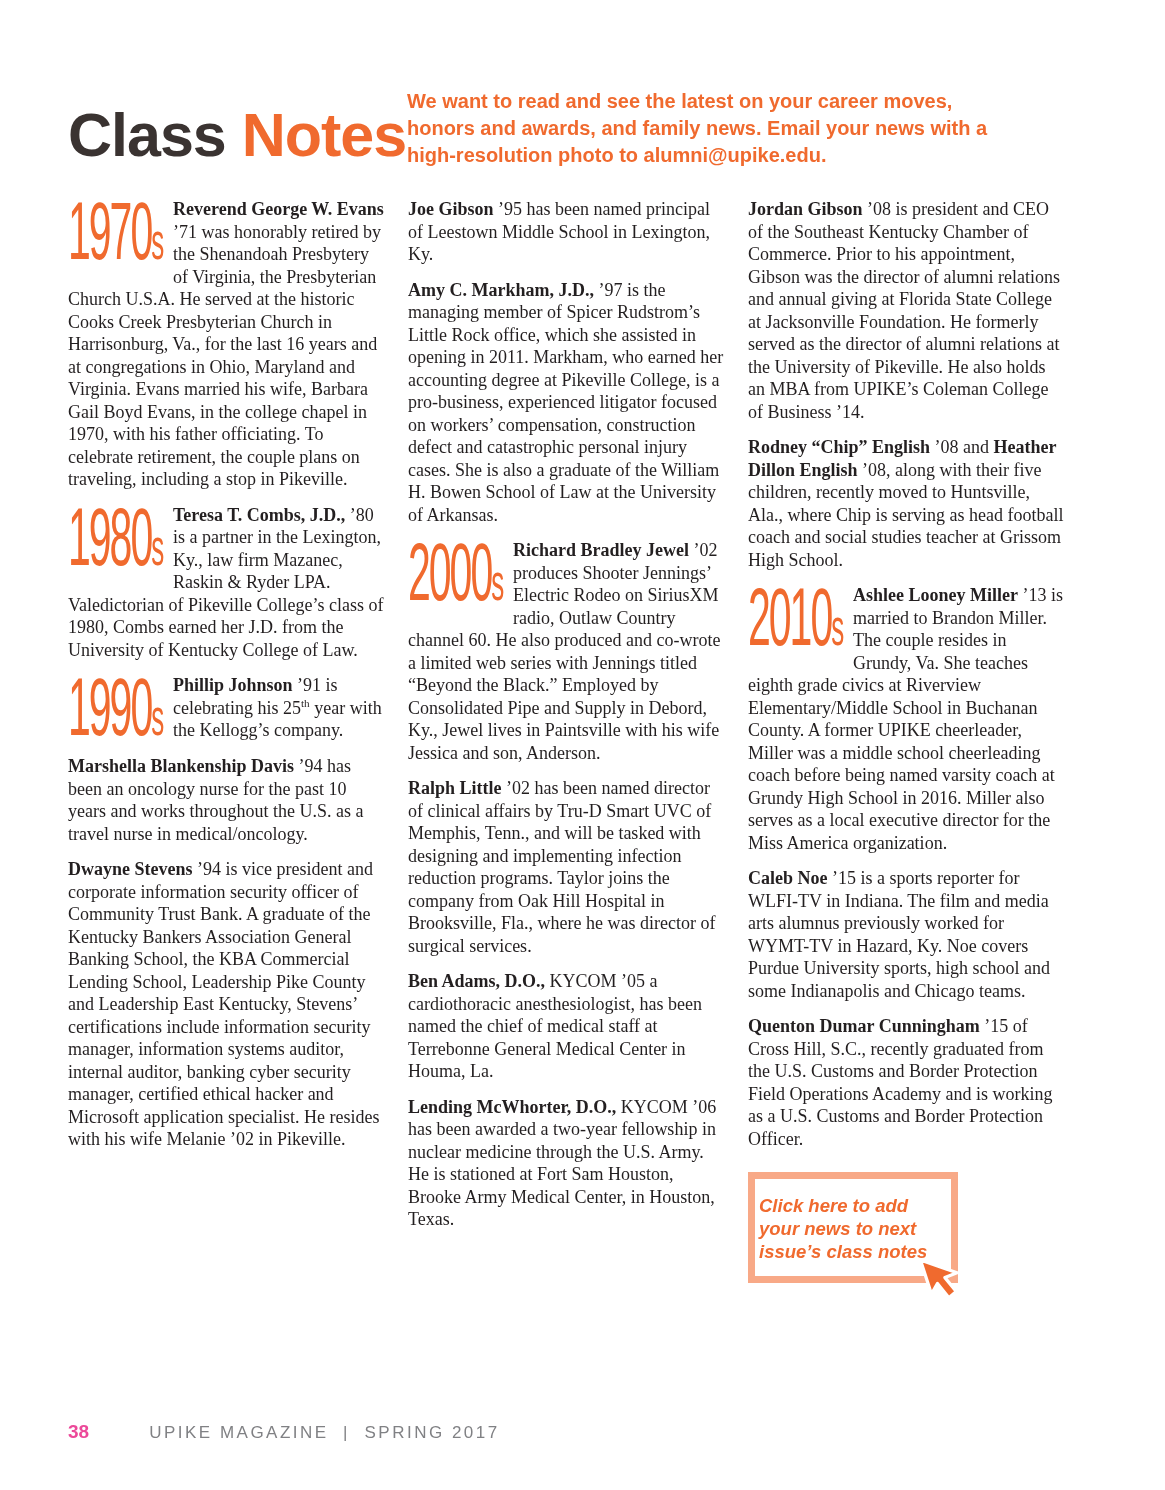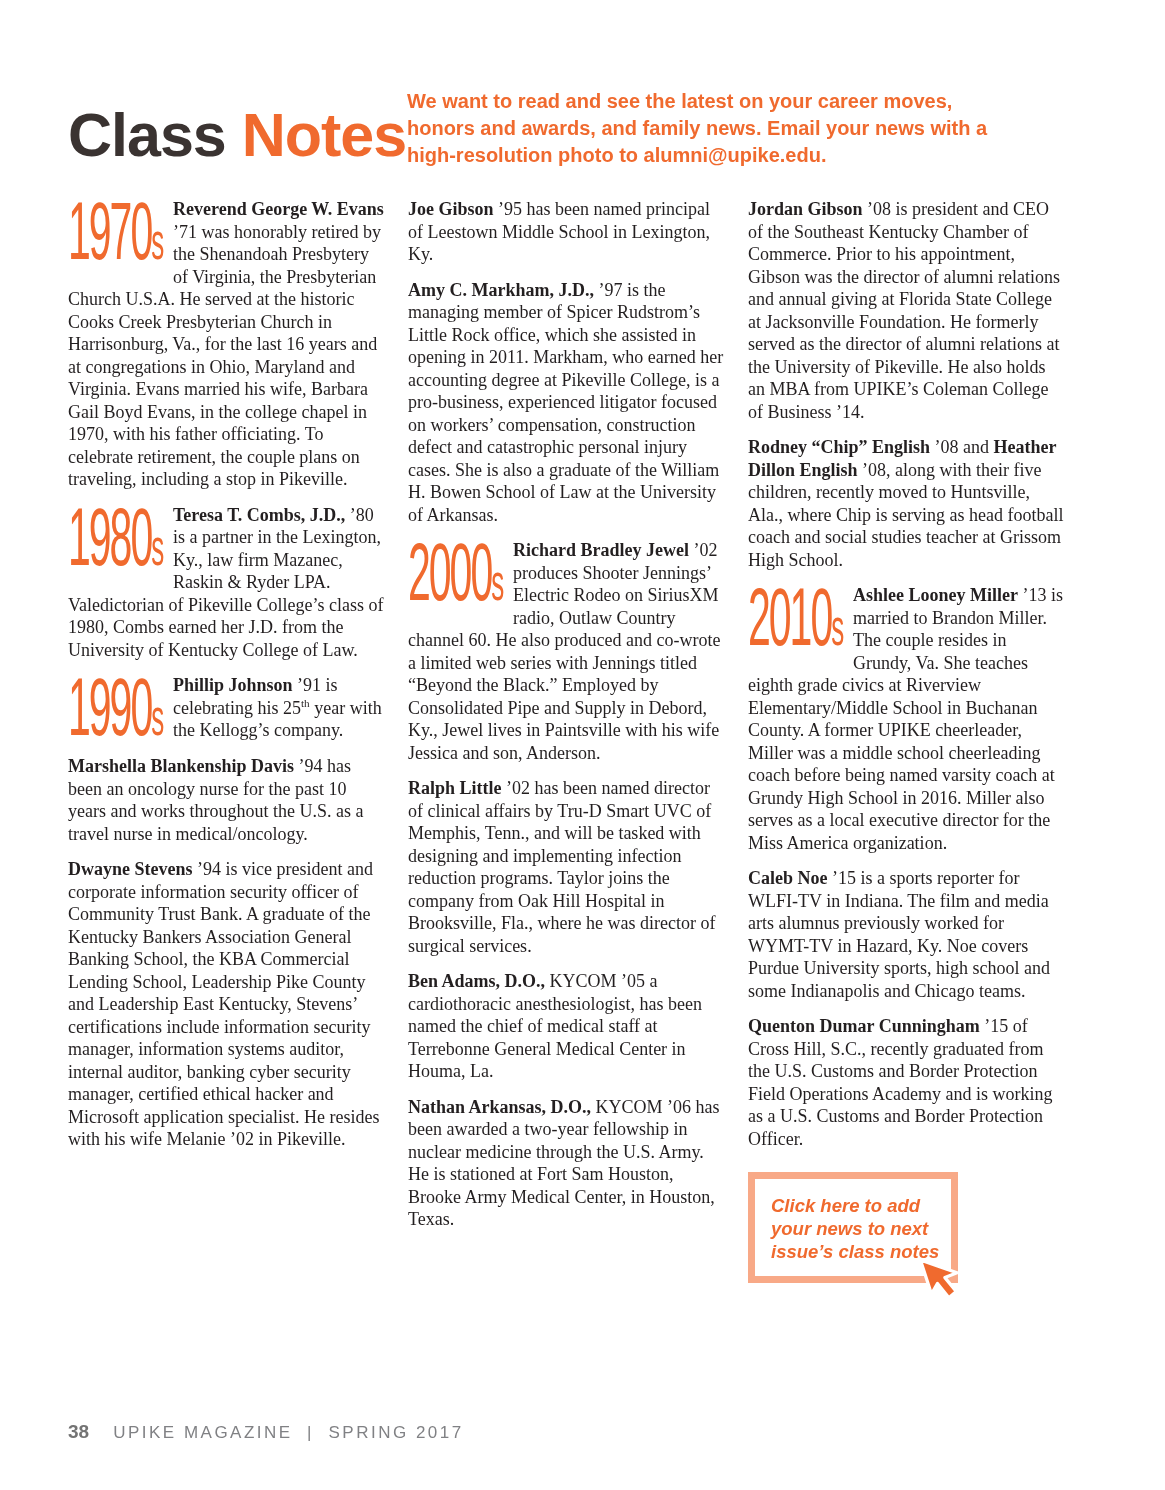--- a/index.html
+++ b/index.html
@@ -90,21 +90,21 @@
     transform: scaleX(0.5);
     transform-origin: 0 0;
   }
   .decade-s { font-size: 52px; letter-spacing: -1px; }
   
   .cta-box {
     margin-top: 22px;
     width: 210px;
     box-sizing: border-box;
     border: 7px solid #F8A987;
-    padding: 15px 6px 13px 16px;
+    padding: 15px 6px 13px 4px;
     position: relative;
   }
   .cta-text {
     font-family: "Liberation Sans", sans-serif;
     font-style: italic;
     font-weight: bold;
     font-size: 18.5px;
     line-height: 23px;
     color: #F06A2E;
   }
@@ -119,24 +119,24 @@
     position: absolute;
     left: 68px;
     top: 1421px;
     display: flex;
     align-items: baseline;
     font-family: "Liberation Sans", sans-serif;
   }
   .page-number {
     font-weight: bold;
     font-size: 19px;
-    color: #737373;
+    color: #ec4899;
   }
   .footer-credit {
-    margin-left: 24px;
+    margin-left: 60px;
     font-size: 17px;
     letter-spacing: 2.5px;
     color: #808184;
     white-space: pre;
   }
 </style>
 </head>
 <body>
 
 <div class="page">
@@ -171,21 +171,21 @@
     <div class="col">
       <div class="para"><span><b>Joe Gibson</b> ’95 has been named principal of Leestown Middle School in Lexington, Ky.</span></div>
       <div class="para"><span><b>Amy C. Markham, J.D.,</b> ’97 is the managing member of Spicer Rudstrom’s Little Rock office, which she assisted in opening in 2011. Markham, who earned her accounting degree at Pikeville College, is a pro-business, experienced litigator focused on workers’ compensation, construction defect and catastrophic personal injury cases. She is also a graduate of the William H. Bowen School of Law at the University of Arkansas.</span></div>
       <div class="para">
         <span class="decade">
             <span class="decade-inner"><span>2000</span><span class="decade-s">s</span></span>
           </span><span><b>Richard Bradley Jewel</b> ’02 produces Shooter Jennings’ Electric Rodeo on SiriusXM radio, Outlaw Country channel 60. He also produced and co-wrote a limited web series with Jennings titled “Beyond the Black.” Employed by Consolidated Pipe and Supply in Debord, Ky., Jewel lives in Paintsville with his wife Jessica and son, Anderson.</span>
       </div>
       <div class="para"><span><b>Ralph Little</b> ’02 has been named director of clinical affairs by Tru-D Smart UVC of Memphis, Tenn., and will be tasked with designing and implementing infection reduction programs. Taylor joins the company from Oak Hill Hospital in Brooksville, Fla., where he was director of surgical services.</span></div>
       <div class="para"><span><b>Ben Adams, D.O.,</b> KYCOM ’05 a cardiothoracic anesthesiologist, has been named the chief of medical staff at Terrebonne General Medical Center in Houma, La.</span></div>
-      <div class="para"><span><b>Nathan Arkansas, D.O.,</b> KYCOM ’06 has been awarded a two-year fellowship in nuclear medicine through the U.S. Army. He is stationed at Fort Sam Houston, Brooke Army Medical Center, in Houston, Texas.</span></div>
+      <div class="para"><span><b>Lending McWhorter, D.O.,</b> KYCOM ’06 has been awarded a two-year fellowship in nuclear medicine through the U.S. Army. He is stationed at Fort Sam Houston, Brooke Army Medical Center, in Houston, Texas.</span></div>
     </div>
 
     <div class="col">
       <div class="para"><span><b>Jordan Gibson</b> ’08 is president and CEO of the Southeast Kentucky Chamber of Commerce. Prior to his appointment, Gibson was the director of alumni relations and annual giving at Florida State College at Jacksonville Foundation. He formerly served as the director of alumni relations at the University of Pikeville. He also holds an MBA from UPIKE’s Coleman College of Business ’14.</span></div>
       <div class="para"><span><b>Rodney “Chip” English</b> ’08 and <b>Heather Dillon English</b> ’08, along with their five children, recently moved to Huntsville, Ala., where Chip is serving as head football coach and social studies teacher at Grissom High School.</span></div>
       <div class="para">
         <span class="decade">
             <span class="decade-inner"><span>2010</span><span class="decade-s">s</span></span>
           </span><span><b>Ashlee Looney Miller</b> ’13 is married to Brandon Miller. The couple resides in Grundy, Va. She teaches eighth grade civics at Riverview Elementary/Middle School in Buchanan County. A former UPIKE cheerleader, Miller was a middle school cheerleading coach before being named varsity coach at Grundy High School in 2016. Miller also serves as a local executive director for the Miss America organization.</span>
       </div>

